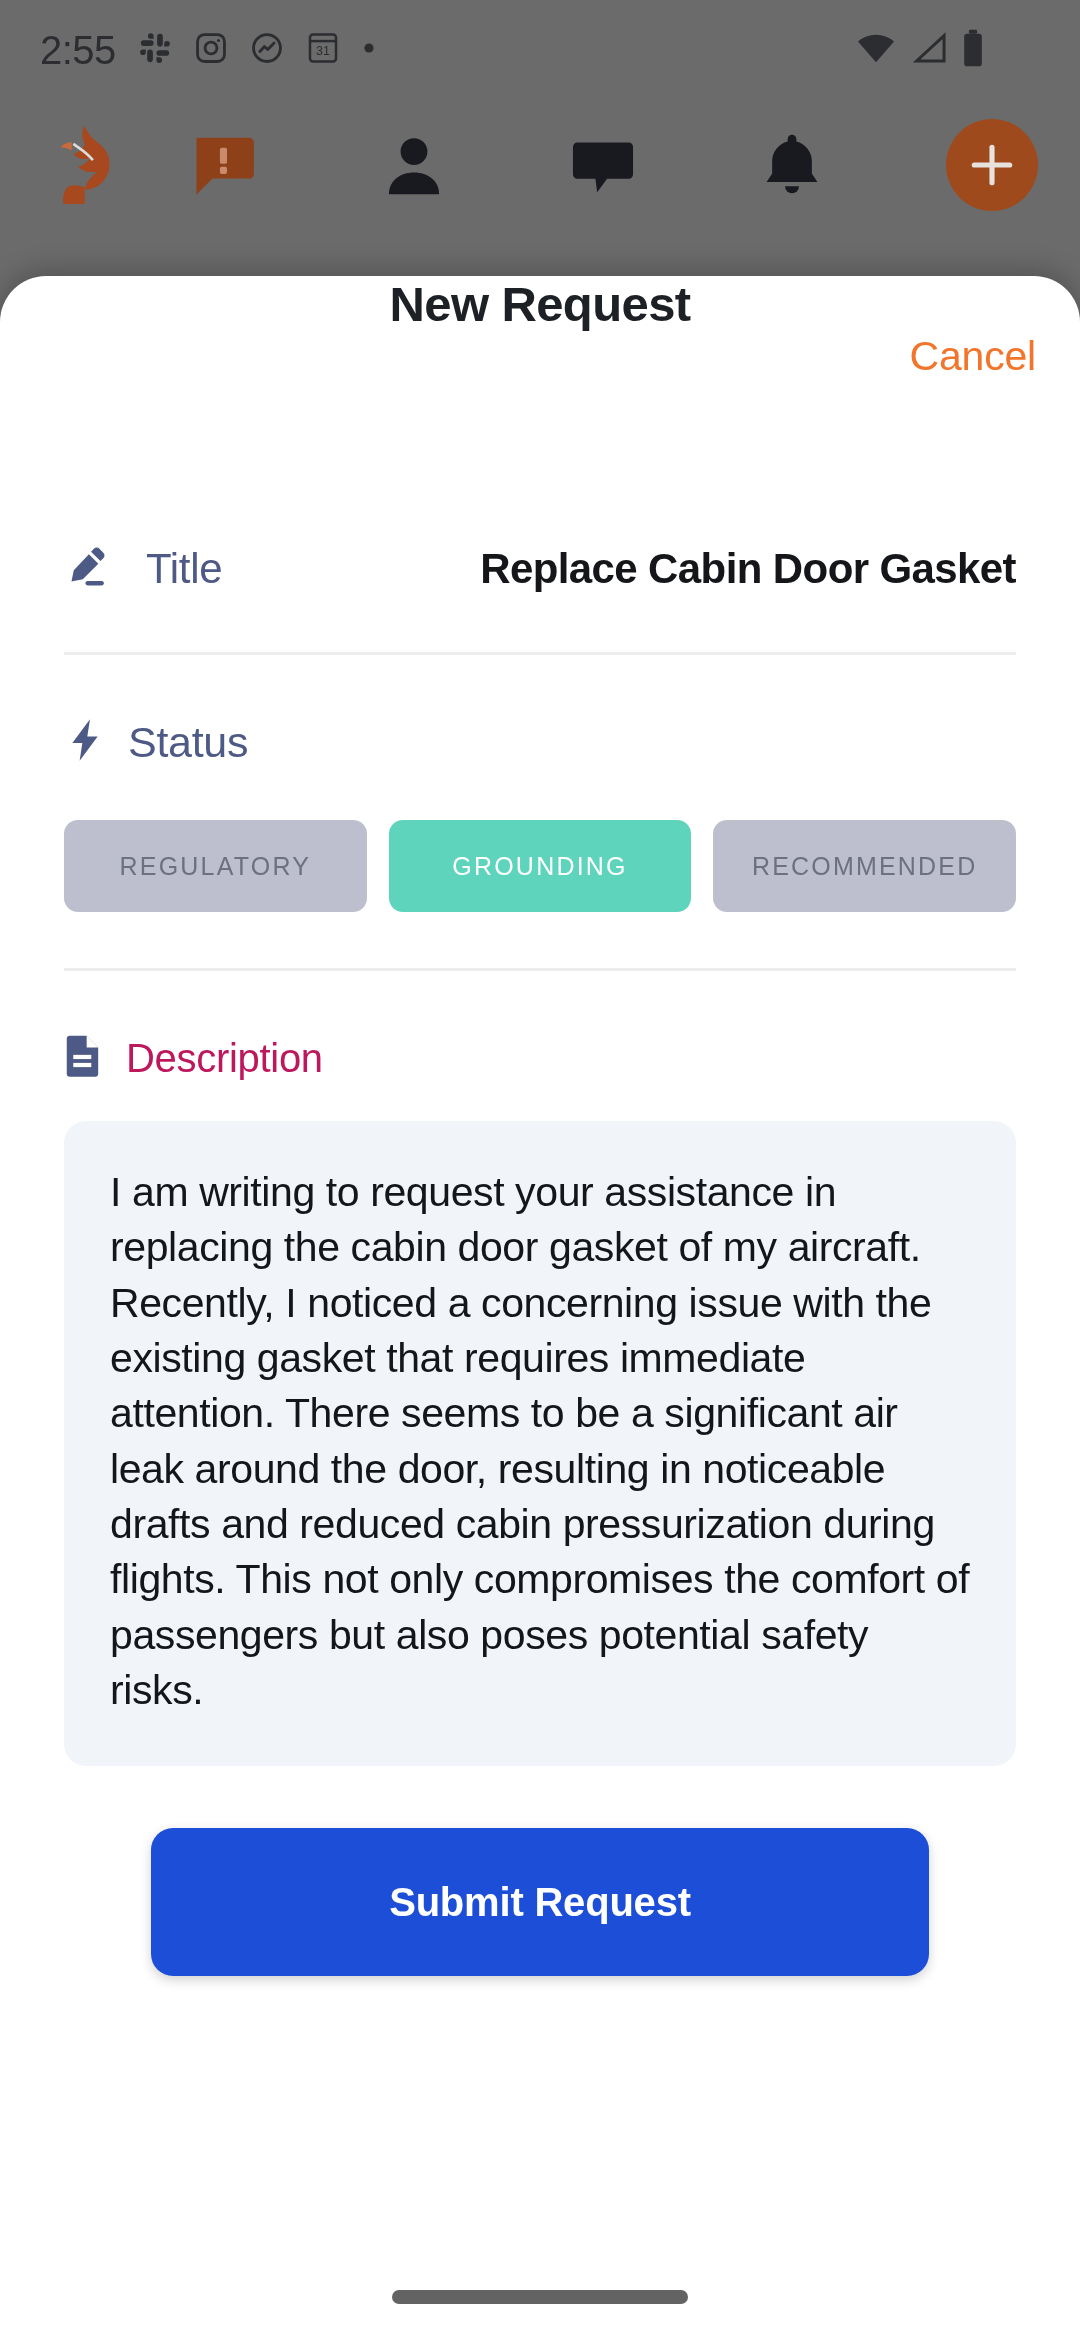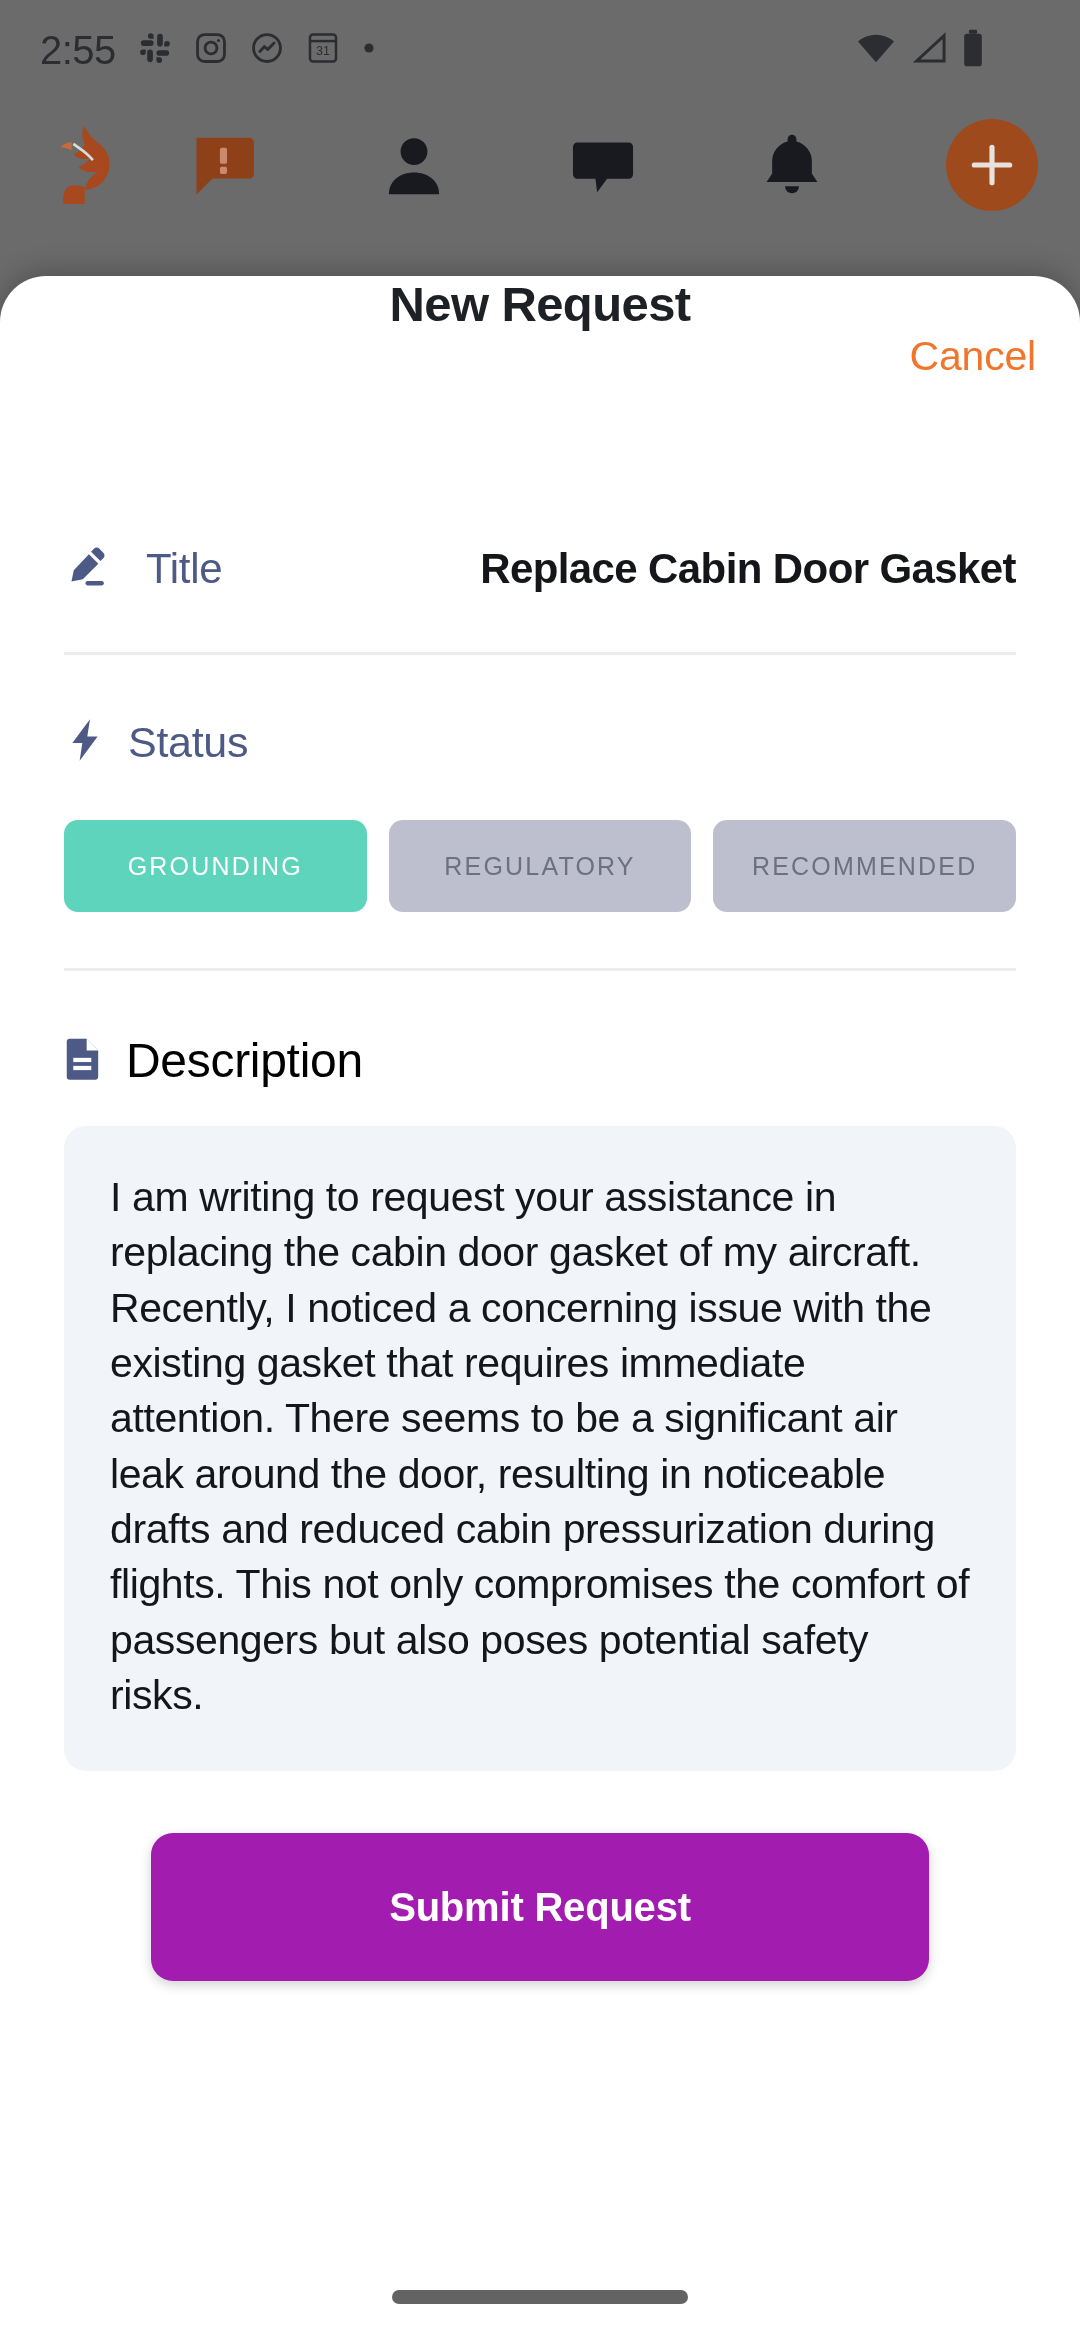--- a/index.html
+++ b/index.html
@@ -102,37 +102,37 @@
   }
   .chip.off { background:#bdbfce; color:#6d707e; }
   .chip.on  { background:#5ed4bc; color:#ffffff; }
 
   
   .desc-head {
     display:flex; align-items:center; gap:22px;
     padding:0 64px; margin-top:62px;
   }
   .desc-head .lbl {
-    font-size:48px; color:#000000; font-weight:500; letter-spacing:-.3px;
+    font-size:40px; color:#be185d; font-weight:500; letter-spacing:-.3px;
   }
   .desc-box {
     margin:38px 64px 0 64px;
     background:#f1f4f8; border-radius:22px;
     padding:44px 46px 48px 46px;
   }
   .desc-text {
     font-size:41px; line-height:1.35; color:#14161a;
     font-weight:400; letter-spacing:-.4px;
   }
 
   
   .submit-wrap { display:flex; justify-content:center; margin-top:62px; }
   .submit-btn {
     width:778px; height:148px; border-radius:22px;
-    background:#a21caf;
+    background:#1d4ed8;
     display:flex; align-items:center; justify-content:center;
     box-shadow:0 4px 12px rgba(0,0,0,.18);
     font-size:40px; color:#ffffff; font-weight:700; letter-spacing:-.2px;
   }
 
   .home-indicator {
     position:absolute; bottom:36px; left:50%; transform:translateX(-50%);
     width:296px; height:14px; border-radius:7px; background:#636363;
   }
 </style>
@@ -273,22 +273,22 @@
   <div class="status-head">
     <span>
       <svg width="42" height="46" viewBox="0 0 20 24" fill="#4e5a86">
         <path d="M12.6 1.2L3.4 13.6h5.2L7.2 22.8l9.4-12.6h-5.4l1.4-9z"></path>
       </svg>
     </span>
     <span class="lbl">Status</span>
   </div>
 
   <div class="chips">
+    <span class="chip off">REGULATORY</span>
     <span class="chip on">GROUNDING</span>
-    <span class="chip off">REGULATORY</span>
     <span class="chip off">RECOMMENDED</span>
   </div>
 
   <div class="divider" style="margin-top:56px;"></div>
 
   <div class="desc-head">
     <span>
       <svg width="40" height="46" viewBox="0 0 20 24" fill="#4e5a86">
         <path d="M2.6 1.4h8.6l6.2 6.2v13.6a1.6 1.6 0 0 1-1.6 1.6H2.6A1.6 1.6 0 0 1 1 21.2V3A1.6 1.6 0 0 1 2.6 1.4z"></path>
         <path d="M11.4 1.6l6 6h-6v-6z" fill="#ffffff"></path>

